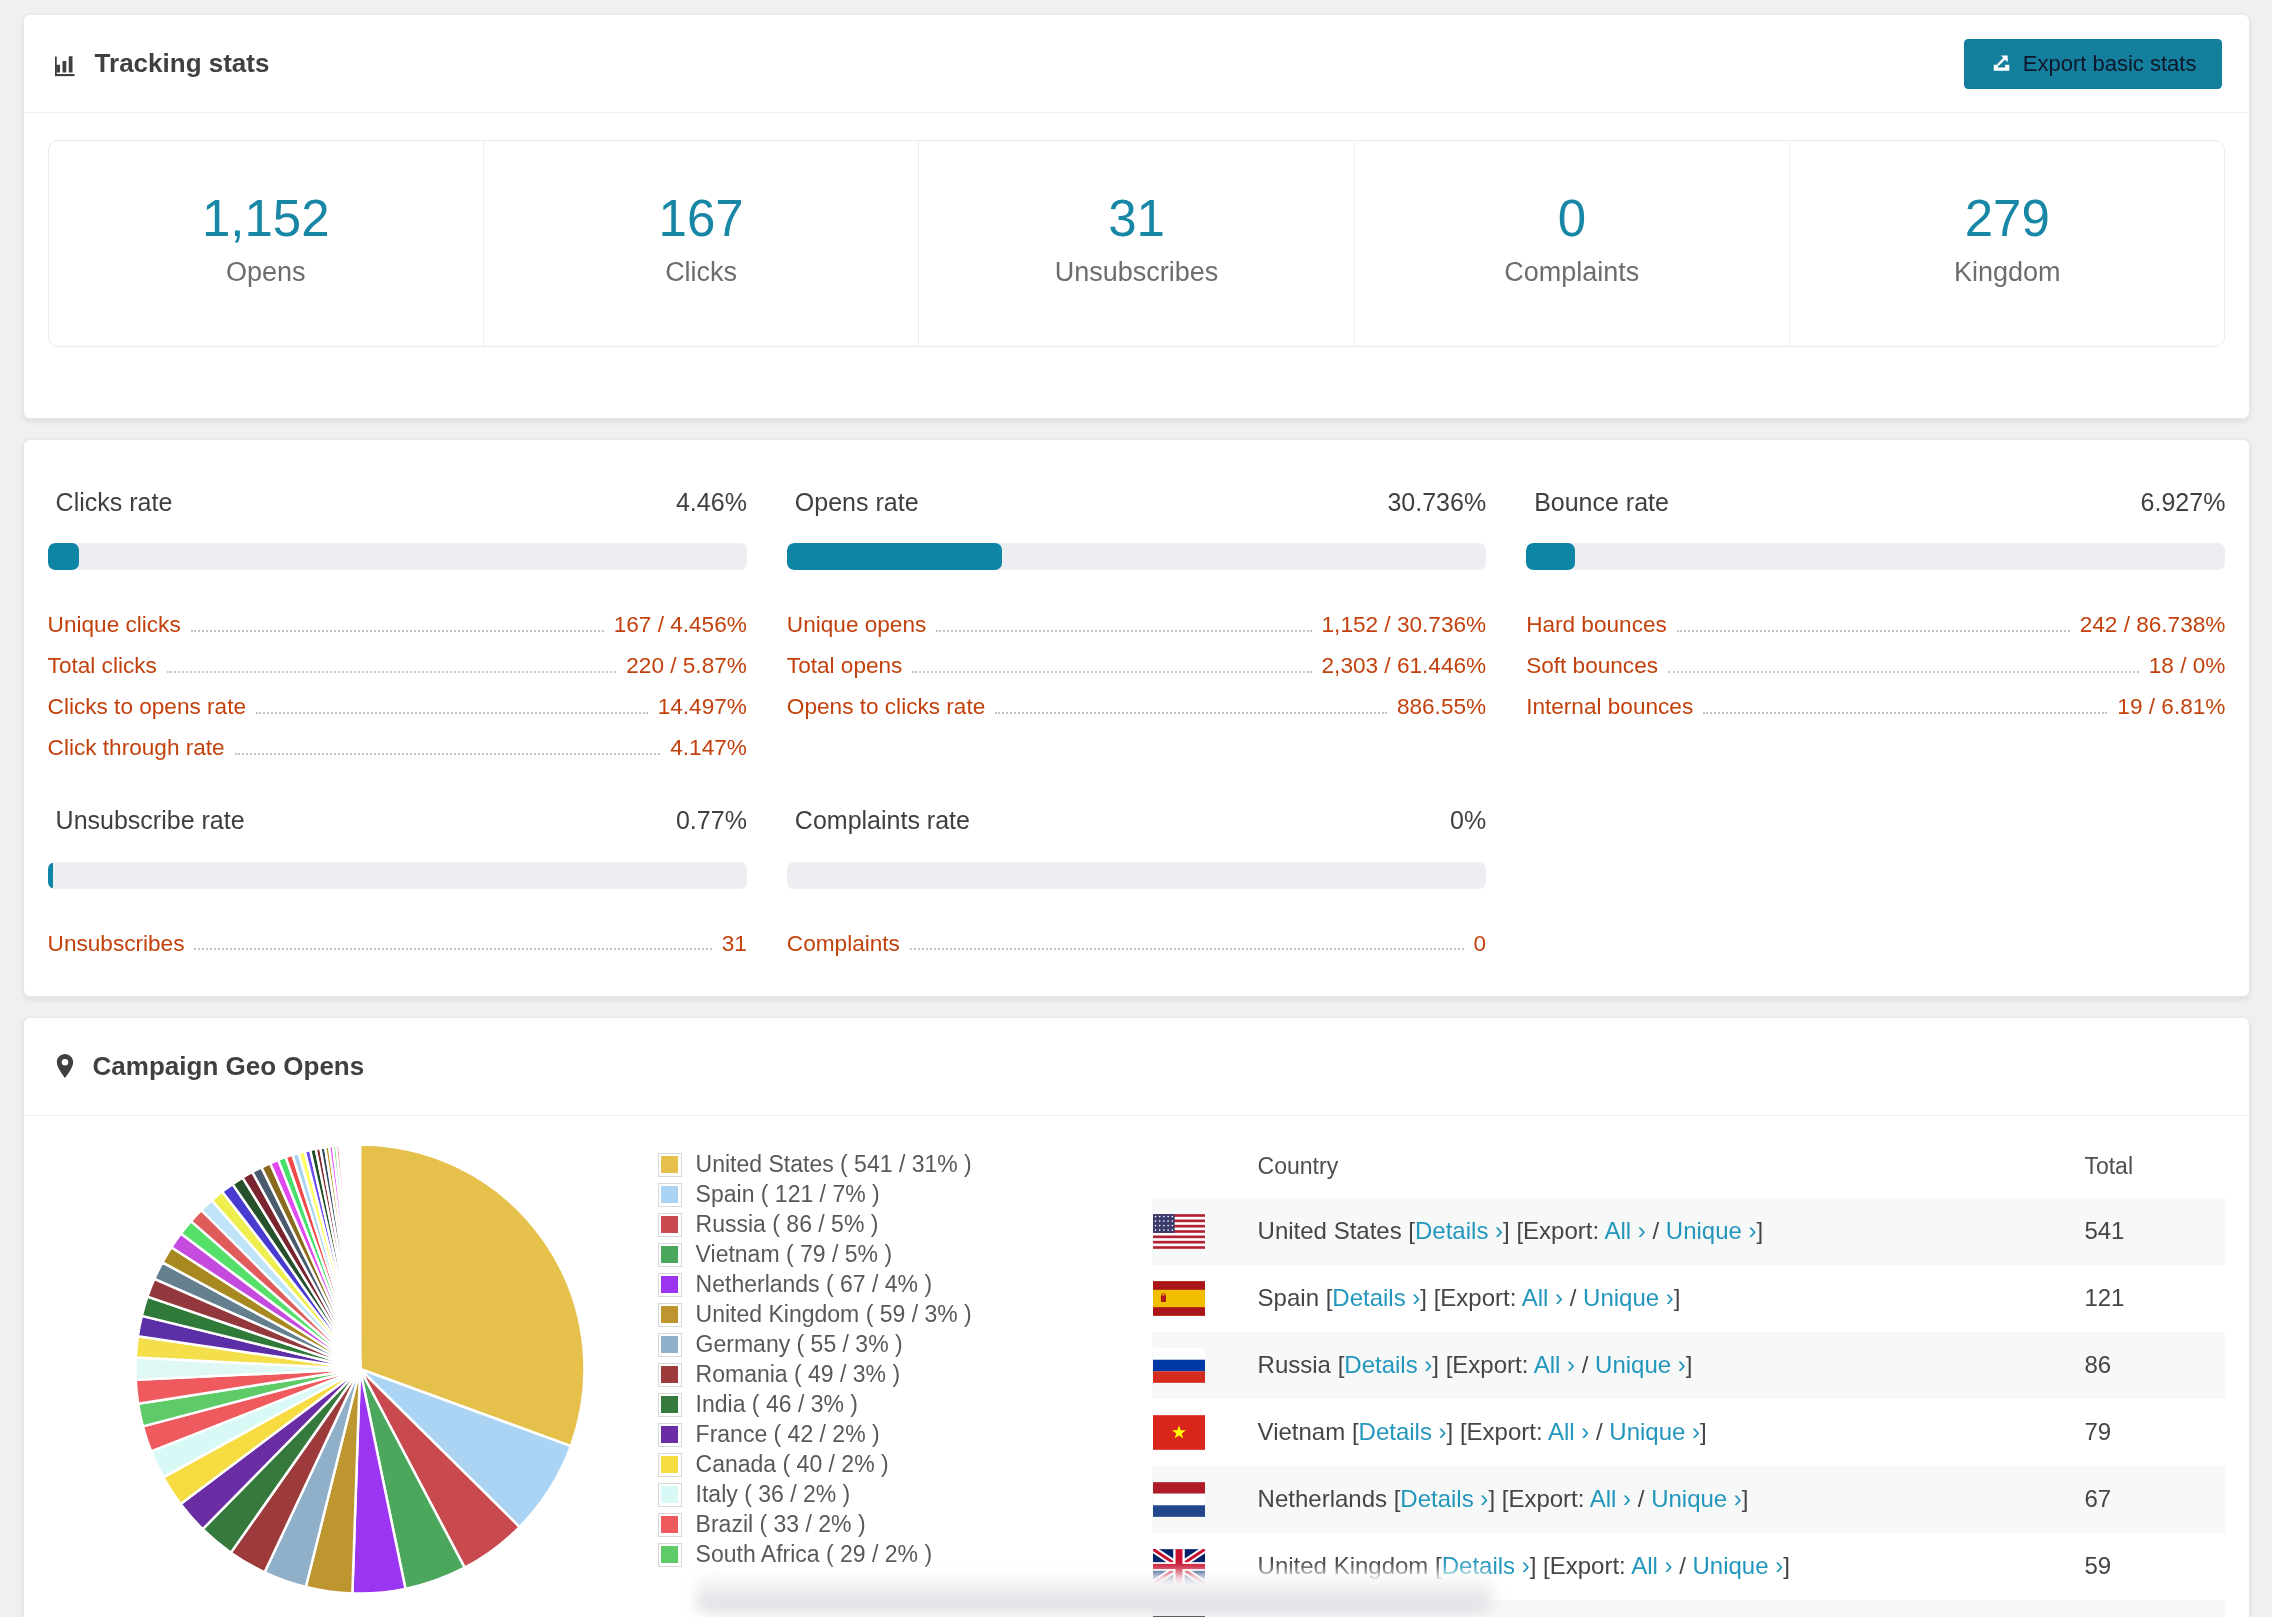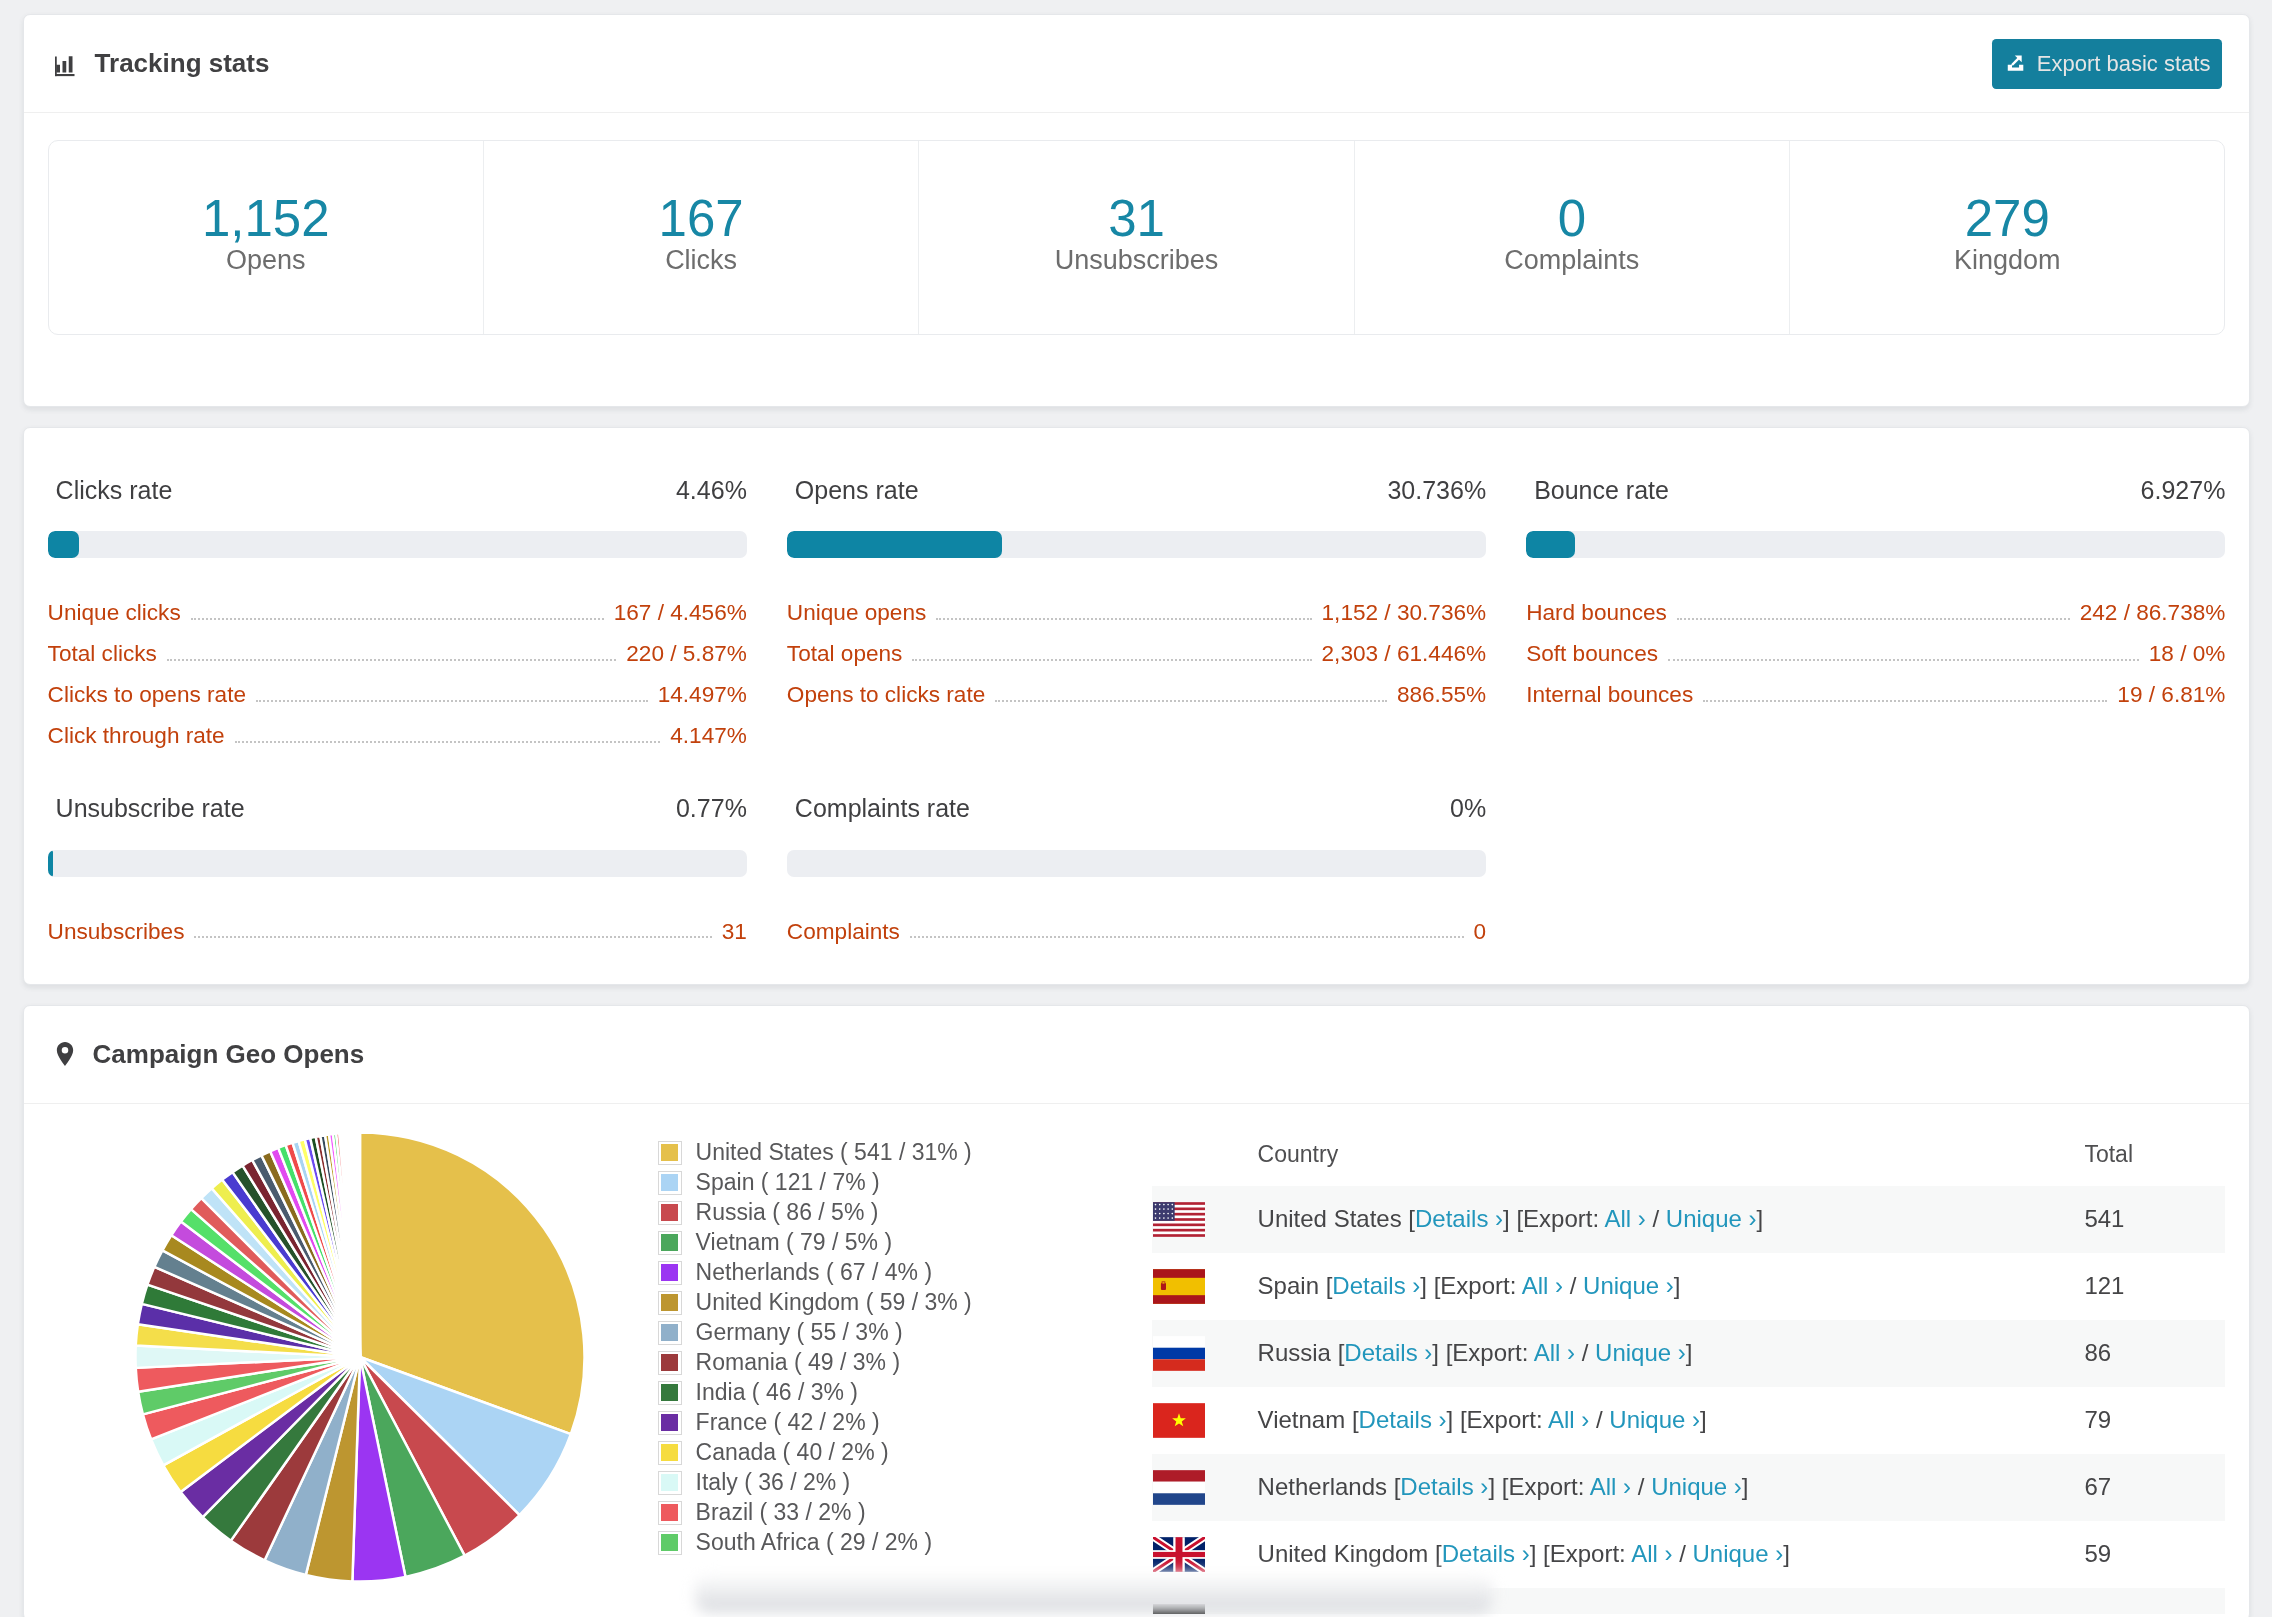--- a/index.html
+++ b/index.html
@@ -6,28 +6,28 @@
   *{box-sizing:border-box;}
   .page{position:relative;width:2273px;height:1618px;background:#eff0f2;
         padding:14px 22.6px;font-family:"Liberation Sans",sans-serif;color:#454547;overflow:hidden;}
   .card{background:#fff;border:0.7px solid #e5e7ea;border-radius:7px;
         box-shadow:0 2.8px 5.6px rgba(70,75,85,.10);margin-bottom:20px;}
   .card-header{display:flex;justify-content:space-between;align-items:center;
         height:98px;padding:0 27px;border-bottom:1.4px solid #efefef;}
   .card-title{display:flex;align-items:center;gap:14px;font-size:26px;font-weight:600;color:#404042;margin:0;}
   .card-title svg{flex:none;}
   
-  .btn-export{display:flex;align-items:center;gap:10px;background:#147f9d;color:#e5e5e5;border:none;
-        border-radius:4.2px;font-family:inherit;font-size:22px;padding:12px 12px;cursor:pointer;}
+  .btn-export{display:flex;align-items:center;gap:10px;background:#147f9d;color:#0f172a;border:none;
+        border-radius:4.2px;font-family:inherit;font-size:22px;padding:12px 26px;cursor:pointer;}
   .card1-body{padding:27px 24px 71px;}
   .stats-row{display:flex;border:1.4px solid #e9ebee;border-radius:10px;}
   .stat-box{flex:1;text-align:center;padding:52px 0 58px;}
   .stat-box + .stat-box{border-left:1.4px solid #eceef0;}
   .stat-value{font-size:51px;font-weight:400;color:#1787a5;line-height:1;}
-  .stat-label{font-size:27px;color:#6d6d6d;margin-top:1px;}
+  .stat-label{font-size:27px;color:#6d6d6d;margin-top:13px;}
   
   .rates-body{padding:40px 24px 39px;display:grid;grid-template-columns:1fr 1fr 1fr;
         column-gap:40px;row-gap:37px;}
   .rate-head{display:flex;justify-content:space-between;align-items:baseline;}
   .rate-title{margin:8px;font-size:25px;font-weight:400;color:#3f3f41;}
   .rate-value{font-size:25px;font-weight:400;color:#3f3f41;}
   .bar{margin-top:18.4px;height:27px;background:#eceef2;border-radius:7px;overflow:hidden;}
   .bar-fill{height:100%;background:#0e85a4;border-radius:7px;}
   .rate-rows{margin-top:27px;}
   .stat-row{display:flex;align-items:flex-end;height:41px;font-size:22.6px;color:#c2410c;text-align:center;}

